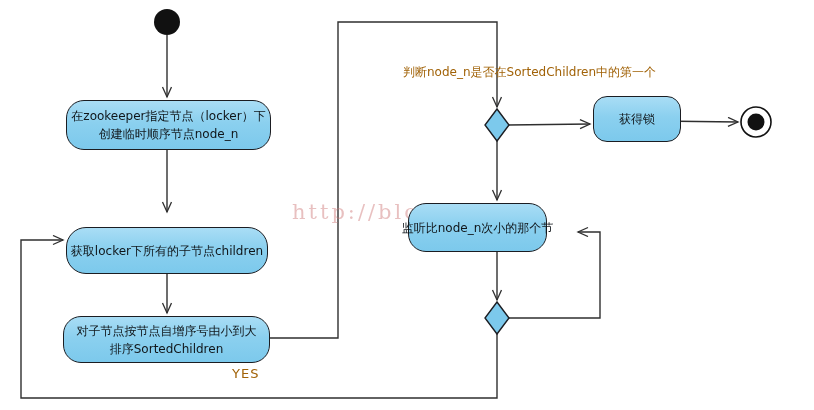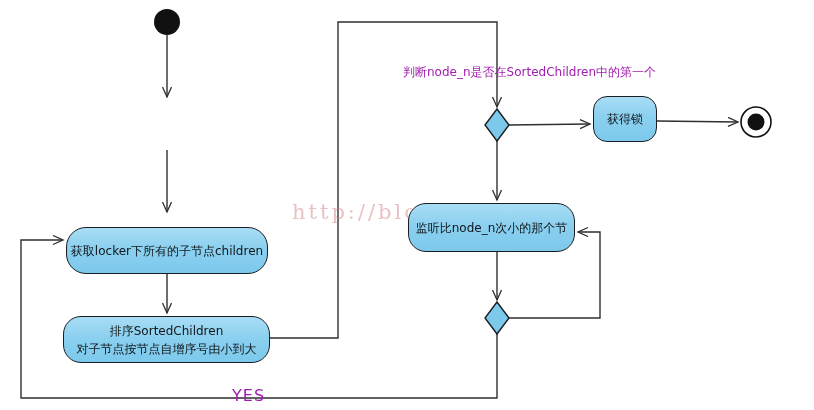--- a/index.html
+++ b/index.html
@@ -28,21 +28,21 @@
     justify-content: center;
     text-align: center;
     color: #10161a;
     font-size: 12px;
     line-height: 1.5;
     z-index: 2;
   }
   .activity .line { white-space: nowrap; }
   .edge-label {
     position: absolute;
-    color: #a21caf;
+    color: #a16207;
     font-size: 12px;
     white-space: nowrap;
     z-index: 3;
   }
   #watermark {
     position: absolute;
     left: 292px;
     top: 200px;
     font-family: "DejaVu Serif", "Liberation Serif", serif;
     font-size: 21px;
@@ -81,36 +81,40 @@
 
     <circle cx="167" cy="22" r="13" fill="#111111"></circle>
 
     <circle cx="756" cy="122" r="15" fill="#ffffff" stroke="#111111" stroke-width="1.6"></circle>
     <circle cx="756" cy="122" r="8.5" fill="#111111"></circle>
 
     <polygon points="497,109 509,125 497,141 485,125" fill="#7cc9ec" stroke="#1b1d22" stroke-width="1.4"></polygon>
     <polygon points="497,302 509,318 497,334 485,318" fill="#7cc9ec" stroke="#1b1d22" stroke-width="1.4"></polygon>
   </svg>
 
+  <div class="activity" style="left:66px; top:100px; width:205px; height:50px;">
+    <div class="line">在zookeeper指定节点（locker）下</div>
+    <div class="line">创建临时顺序节点node_n</div>
+  </div>
 
   <div class="activity" style="left:66px; top:215px; width:202px; height:47px; border-radius:20px;margin-top:12px;">
     <div class="line">获取locker下所有的子节点children</div>
   </div>
 
   <div class="activity" style="left:63px; top:316px; width:207px; height:47px;">
+    <div class="line">对子节点按节点自增序号由小到大</div>
     <div class="line">排序SortedChildren</div>
-    <div class="line">对子节点按节点自增序号由小到大</div>
   </div>
 
-  <div class="activity" style="left:593px; top:96px; width:64px; height:46px; border-radius:14px;align-items:center;">
+  <div class="activity" style="left:593px; top:96px; width:88px; height:46px; border-radius:14px;align-items:center;">
     <div class="line">获得锁</div>
   </div>
 
-  <div class="activity" style="left:408px; top:203px; width:167px; height:49px;">
+  <div class="activity" style="left:408px; top:203px; width:139px; height:49px;">
     <div class="line">监听比node_n次小的那个节</div>
   </div>
 
   <div class="edge-label" style="left:403px; top:64px;">判断node_n是否在SortedChildren中的第一个</div>
 
 
-  <div class="edge-label" style="left:232px; top:386px; font-size:16px; letter-spacing:1px;">YES</div>
+  <div class="edge-label" style="left:232px; top:366px; font-size:13px; letter-spacing:1px;">YES</div>
 
 </div>
 
 </body></html>

